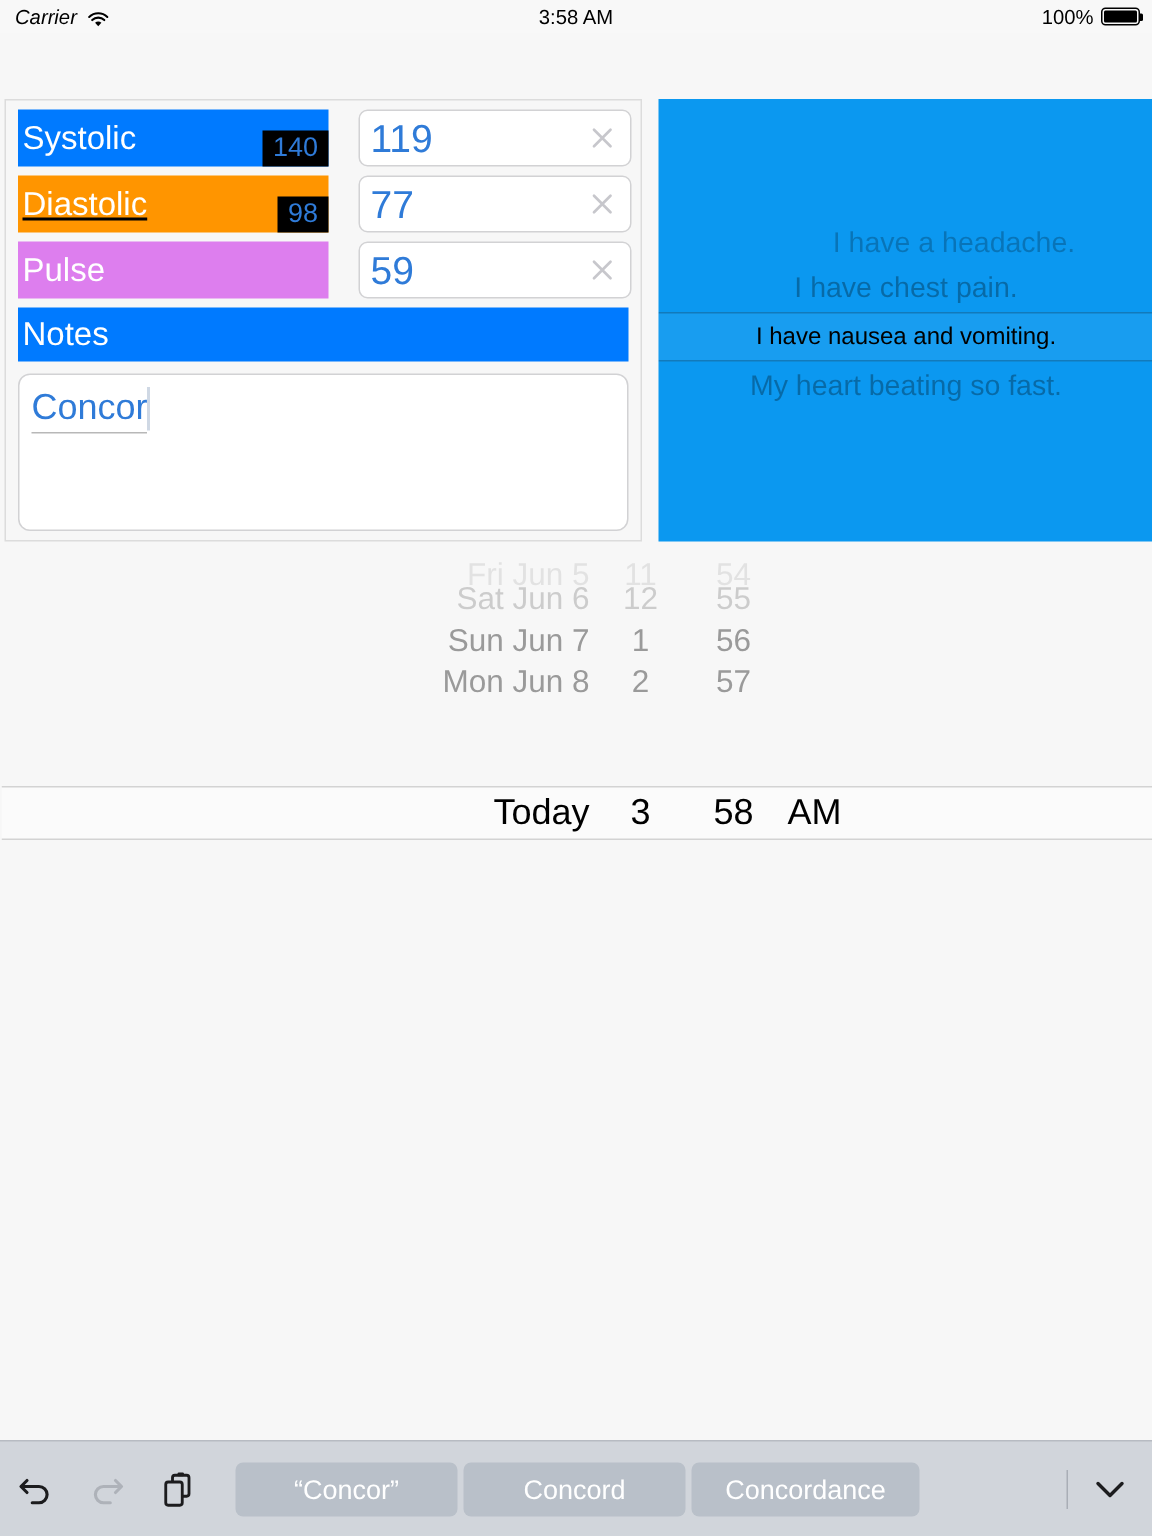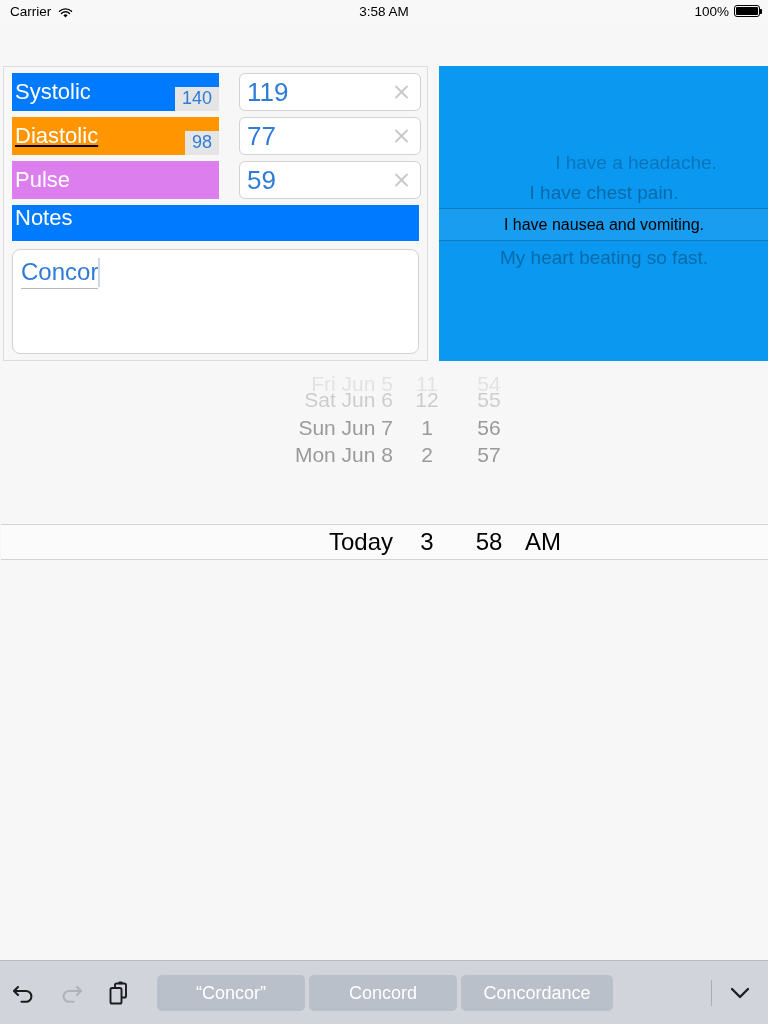--- a/index.html
+++ b/index.html
@@ -12,21 +12,21 @@
   }
   #app { position: relative; width: 768px; height: 1024px; background: #f7f7f7; }
 
   
   .statusbar {
     position: absolute; top: 0; left: 0; width: 768px; height: 22px;
     background: #f8f8f8;
     display: flex; align-items: center;
     font-size: 13.5px; color: #000;
   }
-  .sb-left { position: absolute; left: 10px; display: flex; align-items: center; gap: 7px; }
+  .sb-left { position: absolute; left: 10px; display: flex; align-items: center; gap: 7px; font-style: italic; }
   .sb-center { position: absolute; left: 0; width: 768px; text-align: center; font-weight: 500; }
   .sb-right { position: absolute; right: 8px; display: flex; align-items: center; gap: 5px; }
   .wifi-icon { display: inline-block; width: 15px; height: 11px; position: relative; top: 1px; }
   .batt { display: inline-block; width: 26px; height: 12px; border: 1.2px solid #000;
           border-radius: 3px; position: relative; padding: 1.2px; }
   .batt i { display: block; width: 100%; height: 100%; background: #000; border-radius: 1px; }
   .batt:after { content: ""; position: absolute; right: -3px; top: 3.4px; width: 2px; height: 4.5px;
                 background: #000; border-radius: 0 1px 1px 0; }
 
   
@@ -62,36 +62,36 @@
   .row { position: absolute; left: 8px; height: 38px; }
   .bar {
     position: absolute; left: 0; top: 0; width: 207px; height: 38px;
     display: flex; align-items: center;
   }
   .bar .label {
     color: #ffffff; font-size: 22px; margin-left: 3px; line-height: 1;
   }
   .badge {
     position: absolute; right: 0; bottom: 0;
-    background: #e5e5e5; color: #2f7bd8; font-size: 18px;
+    background: #000000; color: #2f7bd8; font-size: 18px;
     padding: 1px 7px 2px 7px; line-height: 1.15;
   }
   .numfield {
     position: absolute; left: 227px; top: 0; width: 182px; height: 38px;
     background: #fff; border: 0.5px solid #d2d2d4; border-radius: 6px;
     display: flex; align-items: center;
   }
   .numfield .val { color: #2f7bd8; font-size: 26px; margin-left: 7px; }
   .clear-x {
     position: absolute; right: 10px; top: 50%; transform: translateY(-50%);
     width: 17px; height: 17px;
   }
   .notes-bar {
     position: absolute; left: 8px; width: 407px; height: 36px;
-    background: #007aff; display: flex; align-items: flex-start;
+    background: #007aff; display: flex; align-items: center;
   }
   .notes-bar .label { color: #fff; font-size: 22px; margin-left: 3px; }
   .notes-box {
     position: absolute; left: 8px; width: 407px; height: 105px;
     background: #fff; border: 0.5px solid #d2d2d4; border-radius: 8px;
   }
   .notes-text {
     position: absolute; left: 8px; top: 8px;
     font-size: 24px; color: #2f7bd8;
     border-bottom: 1px solid #b8b8b8; padding-bottom: 2px;

